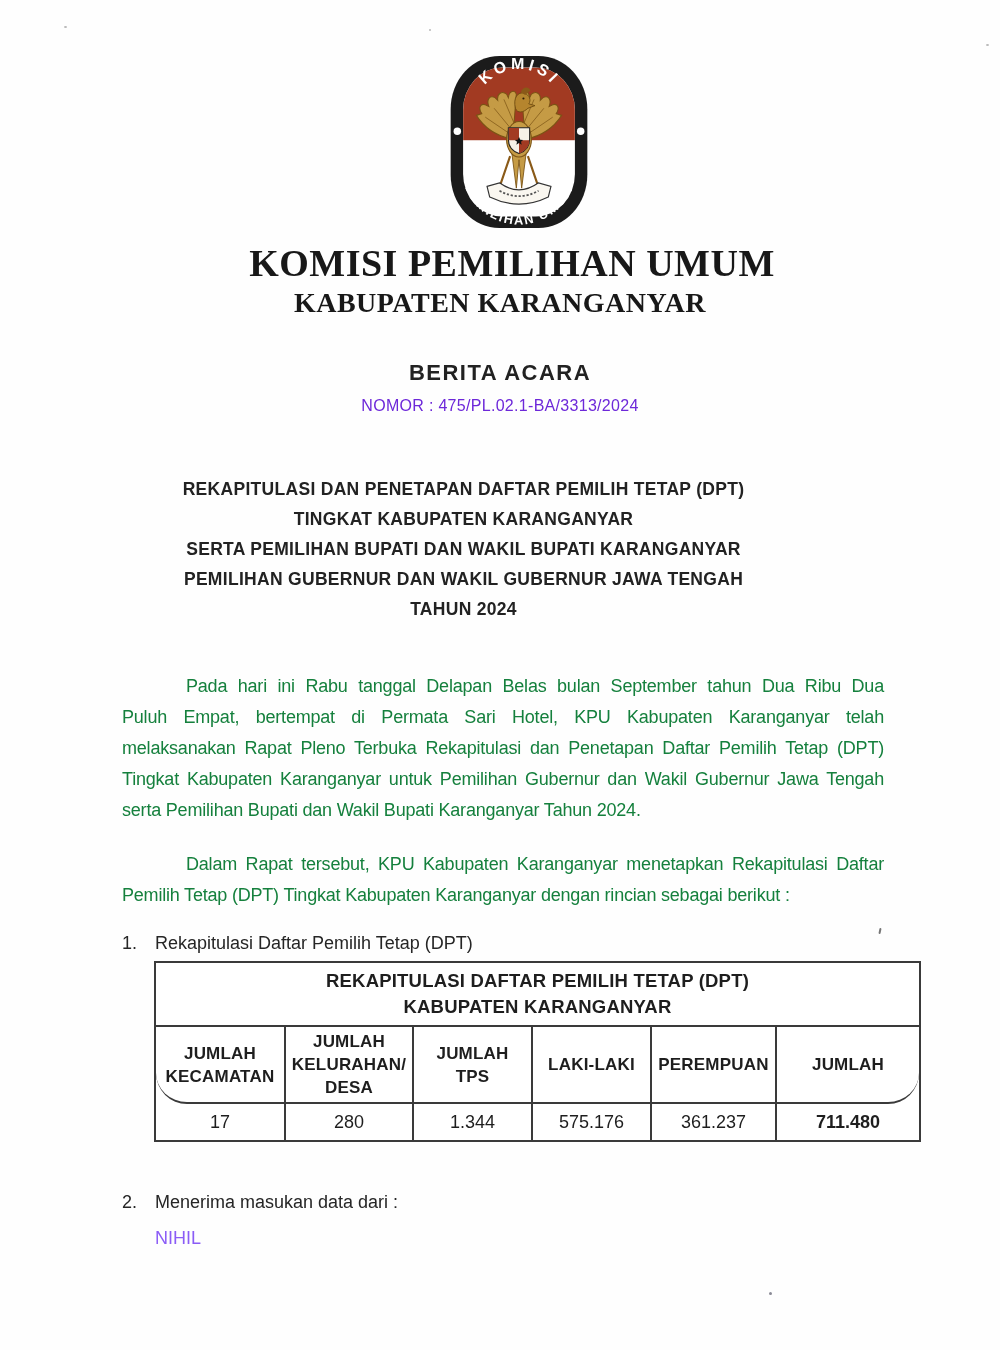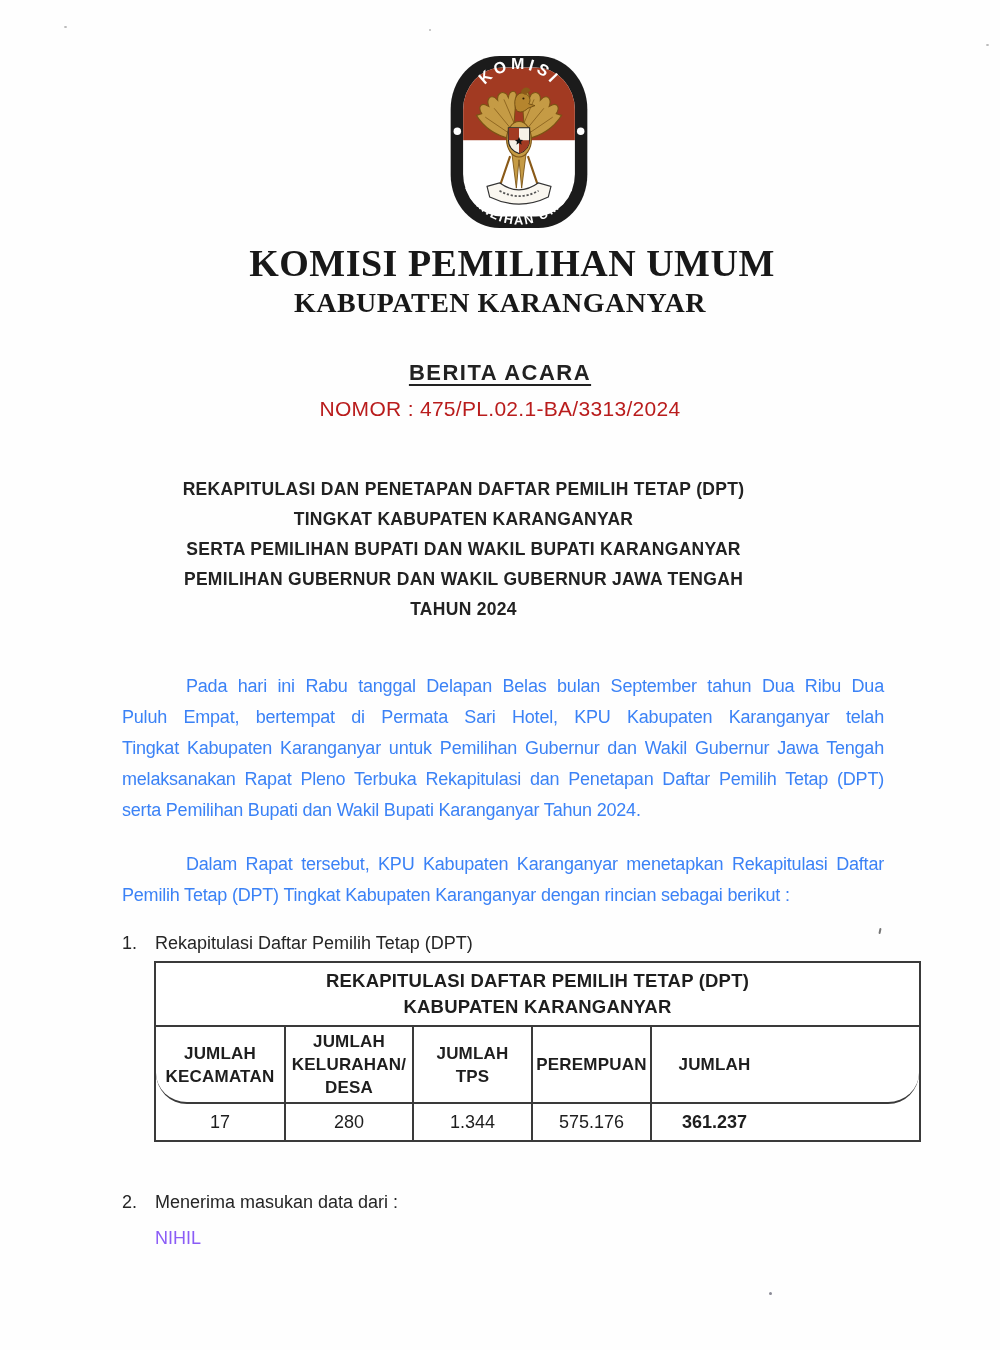--- a/index.html
+++ b/index.html
@@ -21,32 +21,32 @@
   .org-sub{
     position:absolute;left:0;top:287px;width:1000px;text-align:center;
     font-family:"Liberation Serif", serif;font-weight:bold;font-size:28px;
     letter-spacing:.5px;color:#181818;
   }
   
   .doc-title{
     position:absolute;left:0;top:360px;width:1000px;text-align:center;
     font-weight:bold;font-size:22px;letter-spacing:1.5px;color:#222;
   }
-  .doc-title span{text-decoration:underline;text-underline-offset:4px;text-decoration-thickness:2px;}
+  .doc-title span{text-underline-offset:4px;text-decoration-thickness:2px;}
   .doc-number{
     position:absolute;left:0;top:397px;width:1000px;text-align:center;
-    font-size:21px;letter-spacing:.3px;color:#b91c1c;
+    font-size:16px;letter-spacing:.3px;color:#6d28d9;
   }
   
   .subject{position:absolute;left:0;top:474px;width:927px;text-align:center;}
   .subject div{font-weight:bold;font-size:17.5px;line-height:30px;letter-spacing:.3px;color:#222;}
   
   .para{position:absolute;left:122px;width:762px;}
   .para .jline{
-    font-size:18px;line-height:31px;letter-spacing:-.2px;color:#3b82f6;
+    font-size:18px;line-height:31px;letter-spacing:-.2px;color:#15803d;
     text-align:justify;text-align-last:justify;white-space:normal;
   }
   .para .jline:first-child{text-indent:64px;}
   .para .jline:last-child{text-align-last:left;}
   #p1{top:671px;}
   #p2{top:849px;}
   
   .item{position:absolute;left:122px;width:800px;display:flex;}
   .item .num{width:33px;font-size:18px;color:#262626;flex:0 0 33px;}
   .item .itxt{font-size:18px;color:#262626;}
@@ -157,22 +157,22 @@
       <div>REKAPITULASI DAN PENETAPAN DAFTAR PEMILIH TETAP (DPT)</div>
       <div>TINGKAT KABUPATEN KARANGANYAR</div>
       <div>SERTA PEMILIHAN BUPATI DAN WAKIL BUPATI KARANGANYAR</div>
       <div>PEMILIHAN GUBERNUR DAN WAKIL GUBERNUR JAWA TENGAH</div>
       <div>TAHUN 2024</div>
     </div>
 
   <div class="para" id="p1">
       <div class="jline">Pada hari ini Rabu tanggal Delapan Belas bulan September tahun Dua Ribu Dua</div>
       <div class="jline">Puluh Empat, bertempat di Permata Sari Hotel, KPU Kabupaten Karanganyar telah</div>
+      <div class="jline">melaksanakan Rapat Pleno Terbuka Rekapitulasi dan Penetapan Daftar Pemilih Tetap (DPT)</div>
       <div class="jline">Tingkat Kabupaten Karanganyar untuk Pemilihan Gubernur dan Wakil Gubernur Jawa Tengah</div>
-      <div class="jline">melaksanakan Rapat Pleno Terbuka Rekapitulasi dan Penetapan Daftar Pemilih Tetap (DPT)</div>
       <div class="jline">serta Pemilihan Bupati dan Wakil Bupati Karanganyar Tahun 2024.</div>
     </div>
 
   <div class="para" id="p2">
       <div class="jline">Dalam Rapat tersebut, KPU Kabupaten Karanganyar menetapkan Rekapitulasi Daftar</div>
       <div class="jline">Pemilih Tetap (DPT) Tingkat Kabupaten Karanganyar dengan rincian sebagai berikut :</div>
     </div>
 
   <div class="item" id="item1">
     <div class="num">1.</div>
@@ -181,29 +181,31 @@
 
   <div class="dpt-table">
     <div class="t-title">
       <div>REKAPITULASI DAFTAR PEMILIH TETAP (DPT)</div>
       <div>KABUPATEN KARANGANYAR</div>
     </div>
     <div class="t-row t-head">
         <div class="t-cell">JUMLAH KECAMATAN</div>
         <div class="t-cell">JUMLAH KELURAHAN/ DESA</div>
         <div class="t-cell">JUMLAH TPS</div>
+        <div class="t-cell">LAKI-LAKI</div>
         <div class="t-cell">PEREMPUAN</div>
         <div class="t-cell">JUMLAH</div>
       </div>
     <div class="t-row t-body">
         <div class="t-cell">17</div>
         <div class="t-cell">280</div>
         <div class="t-cell">1.344</div>
         <div class="t-cell">575.176</div>
         <div class="t-cell">361.237</div>
+        <div class="t-cell">711.480</div>
       </div>
   </div>
 
   <div class="item" id="item2">
     <div class="num">2.</div>
     <div class="itxt">Menerima masukan data dari :</div>
   </div>
   <div id="item2-note">NIHIL</div>
 
 </div>

